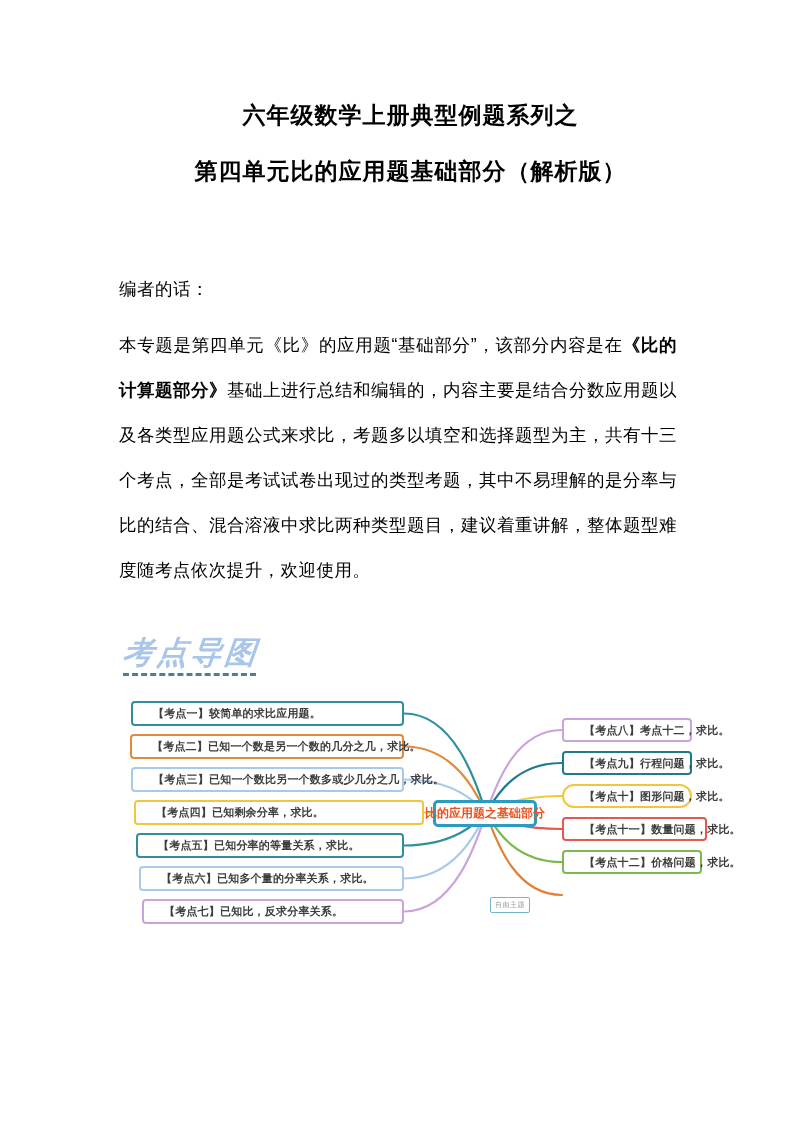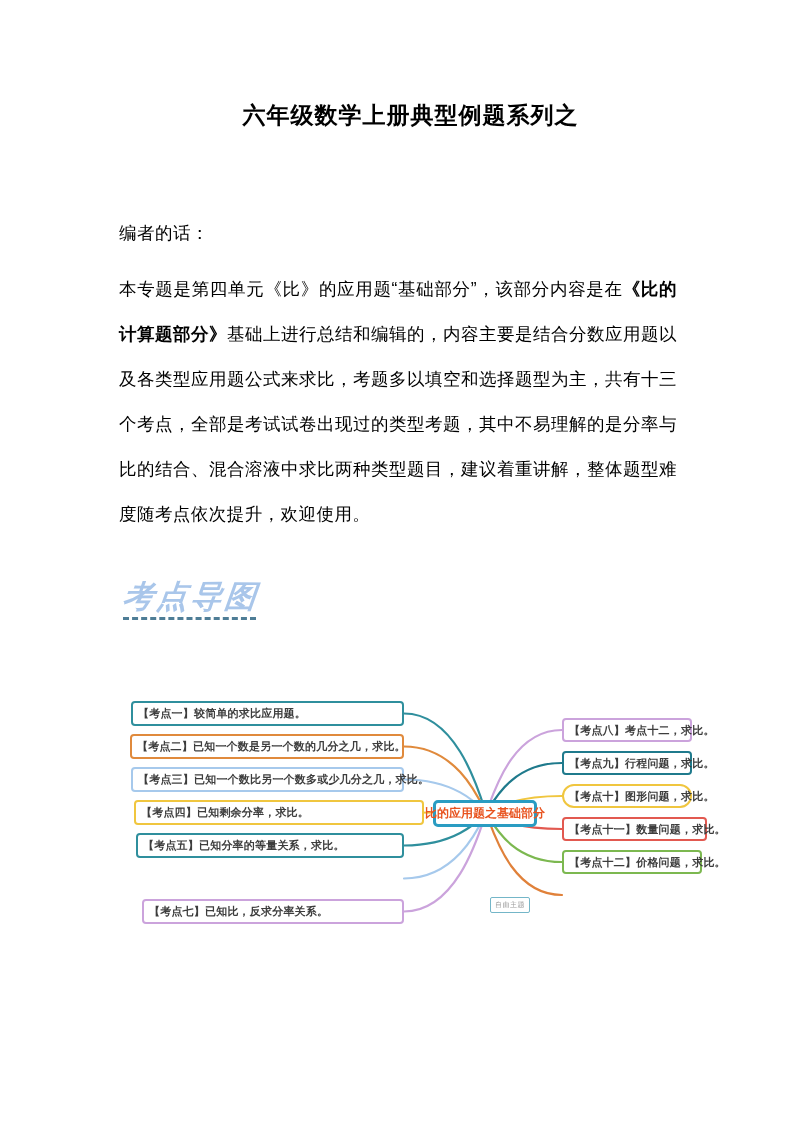--- a/index.html
+++ b/index.html
@@ -65,21 +65,21 @@
     position:absolute;
     box-sizing:border-box;
     background:#fff;
     border:2px solid #999;
     border-radius:4px;
     font-size:11px;
     font-weight:700;
     color:#3d3d3d;
     display:flex;
     align-items:center;
-    padding-left:5px;
+    padding-left:20px;
     white-space:nowrap;
     letter-spacing:0.2px;
   }
   .center-node{
     position:absolute;
     left:433px;top:800px;width:104px;height:27px;
     box-sizing:border-box;
     background:#fff;
     border:3px solid #84cc16;
     border-radius:5px;
@@ -100,20 +100,21 @@
     color:#9a9a9a;
     letter-spacing:0.5px;
   }
 </style>
 </head>
 <body>
 
 <div class="page">
 
   <h1 class="doc-title first">六年级数学上册典型例题系列之</h1>
+  <h1 class="doc-title second">第四单元比的应用题基础部分（解析版）</h1>
 
   <p class="editor-heading">编者的话：</p>
 
   <p class="intro-para"><span>本专题是第四单元《比》的应用题“基础部分”，该部分内容是在</span><b>《比的计算题部分》</b><span>基础上进行总结和编辑的，内容主要是结合分数应用题以及各类型应用题公式来求比，考题多以填空和选择题型为主，共有十三个考点，全部是考试试卷出现过的类型考题，其中不易理解的是分率与比的结合、混合溶液中求比两种类型题目，建议着重讲解，整体题型难度随考点依次提升，欢迎使用。</span></p>
 
   <div>
     <span class="wordart">考点导图</span>
   </div>
   <div class="wordart-underline"></div>
 
@@ -131,20 +132,21 @@
         <path d="M 486 813 C 494 808.75, 512 796, 562 796" stroke="#f0c63f" fill="none" stroke-width="2.2" stroke-linecap="round"></path>
         <path d="M 486 813 C 494 817, 512 829, 562 829" stroke="#e25950" fill="none" stroke-width="2.2" stroke-linecap="round"></path>
         <path d="M 486 813 C 494 825.25, 512 862, 562 862" stroke="#7cb850" fill="none" stroke-width="2.2" stroke-linecap="round"></path>
         <path d="M 486 813 C 494 833.5, 512 895, 562 895" stroke="#e0813a" fill="none" stroke-width="2.2" stroke-linecap="round"></path>
       </svg>
     <div class="node" style="left: 131px; top: 701px; width: 273px; height: 25px; border-color: rgb(47, 143, 157);">【考点一】较简单的求比应用题。</div>
       <div class="node" style="left: 130px; top: 734px; width: 274px; height: 25px; border-color: rgb(224, 138, 60);">【考点二】已知一个数是另一个数的几分之几，求比。</div>
       <div class="node" style="left: 131px; top: 767px; width: 273px; height: 25px; border-color: rgb(166, 201, 236);">【考点三】已知一个数比另一个数多或少几分之几，求比。</div>
       <div class="node" style="left: 134px; top: 800px; width: 290px; height: 25px; border-color: rgb(240, 198, 63);">【考点四】已知剩余分率，求比。</div>
       <div class="node" style="left: 136px; top: 833px; width: 268px; height: 25px; border-color: rgb(47, 143, 157);">【考点五】已知分率的等量关系，求比。</div>
+      <div class="node" style="left: 139px; top: 866px; width: 265px; height: 25px; border-color: rgb(166, 201, 236);">【考点六】已知多个量的分率关系，求比。</div>
       <div class="node" style="left: 142px; top: 899px; width: 262px; height: 25px; border-color: rgb(203, 163, 220);">【考点七】已知比，反求分率关系。</div>
       <div class="node" style="left: 562px; top: 718px; width: 130px; height: 24px; border-color: rgb(203, 163, 220);">【考点八】考点十二，求比。</div>
       <div class="node" style="left: 562px; top: 751px; width: 130px; height: 24px; border-color: rgb(31, 122, 140);">【考点九】行程问题，求比。</div>
       <div class="node" style="left: 562px; top: 784px; width: 130px; height: 24px; border-color: rgb(240, 198, 63); border-radius: 12px;">【考点十】图形问题，求比。</div>
       <div class="node" style="left: 562px; top: 817px; width: 145px; height: 24px; border-color: rgb(226, 89, 80);">【考点十一】数量问题，求比。</div>
       <div class="node" style="left: 562px; top: 850px; width: 140px; height: 24px; border-color: rgb(124, 184, 80);">【考点十二】价格问题，求比。</div>
       <div class="center-node" style="border-color: rgb(42, 156, 194); color: rgb(232, 83, 31);">比的应用题之基础部分</div>
     <div class="floating-topic">自由主题</div>
   </div>
 

